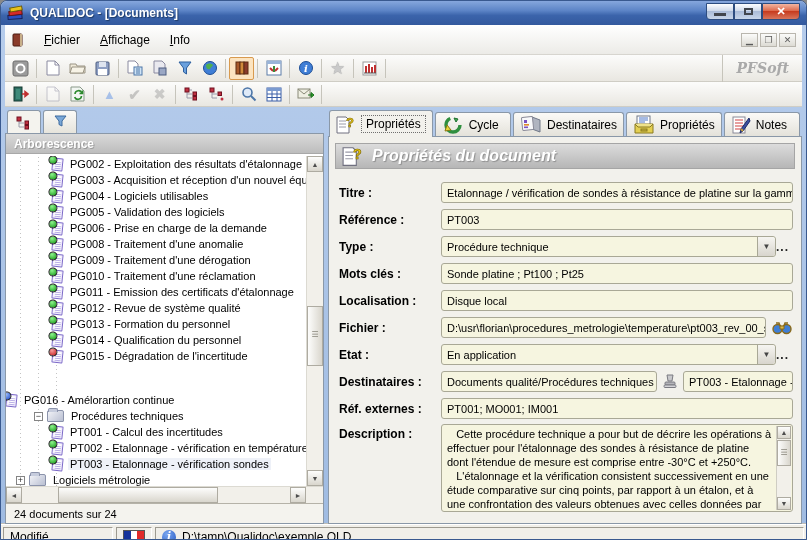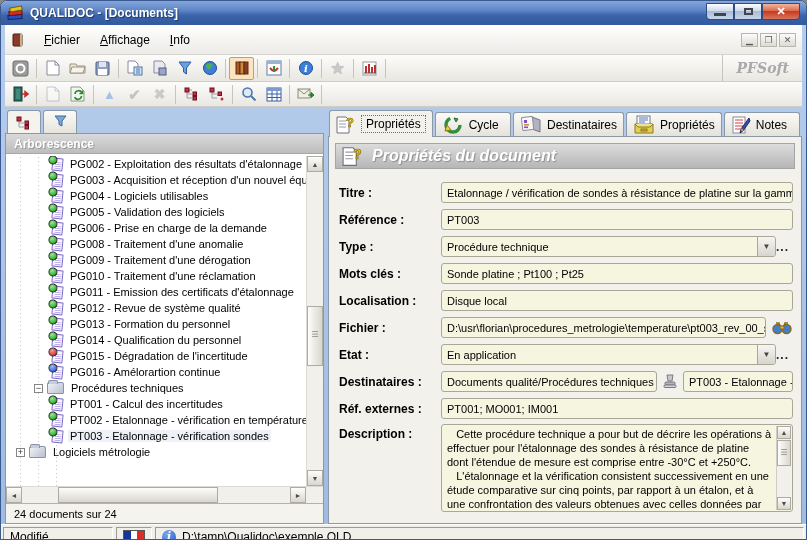--- a/index.html
+++ b/index.html
@@ -431,21 +431,21 @@
               <div class="tree-row" style="padding-left: 46px;">
     <span class="t-exp hidden"></span>
     <span class="t-icon ti-doc ti-doc-green"></span>
     <span class="t-label">PG014 - Qualification du personnel</span>
   </div>
               <div class="tree-row" style="padding-left: 46px;">
     <span class="t-exp hidden"></span>
     <span class="t-icon ti-doc ti-doc-red"></span>
     <span class="t-label">PG015 - Dégradation de l'incertitude</span>
   </div>
-              <div class="tree-row" style="padding-left: 46px;">
+              <div class="tree-row" style=" margin-top: 28px;">
     <span class="t-exp hidden"></span>
     <span class="t-icon ti-doc ti-doc-blue"></span>
     <span class="t-label">PG016 - Amélorartion continue</span>
   </div>
               <div class="tree-row" style="padding-left: 28px;">
     <span class="t-exp">−</span>
     <span class="t-icon ti-folder"></span>
     <span class="t-label">Procédures techniques</span>
   </div>
               <div class="tree-row" style="padding-left: 46px;">

